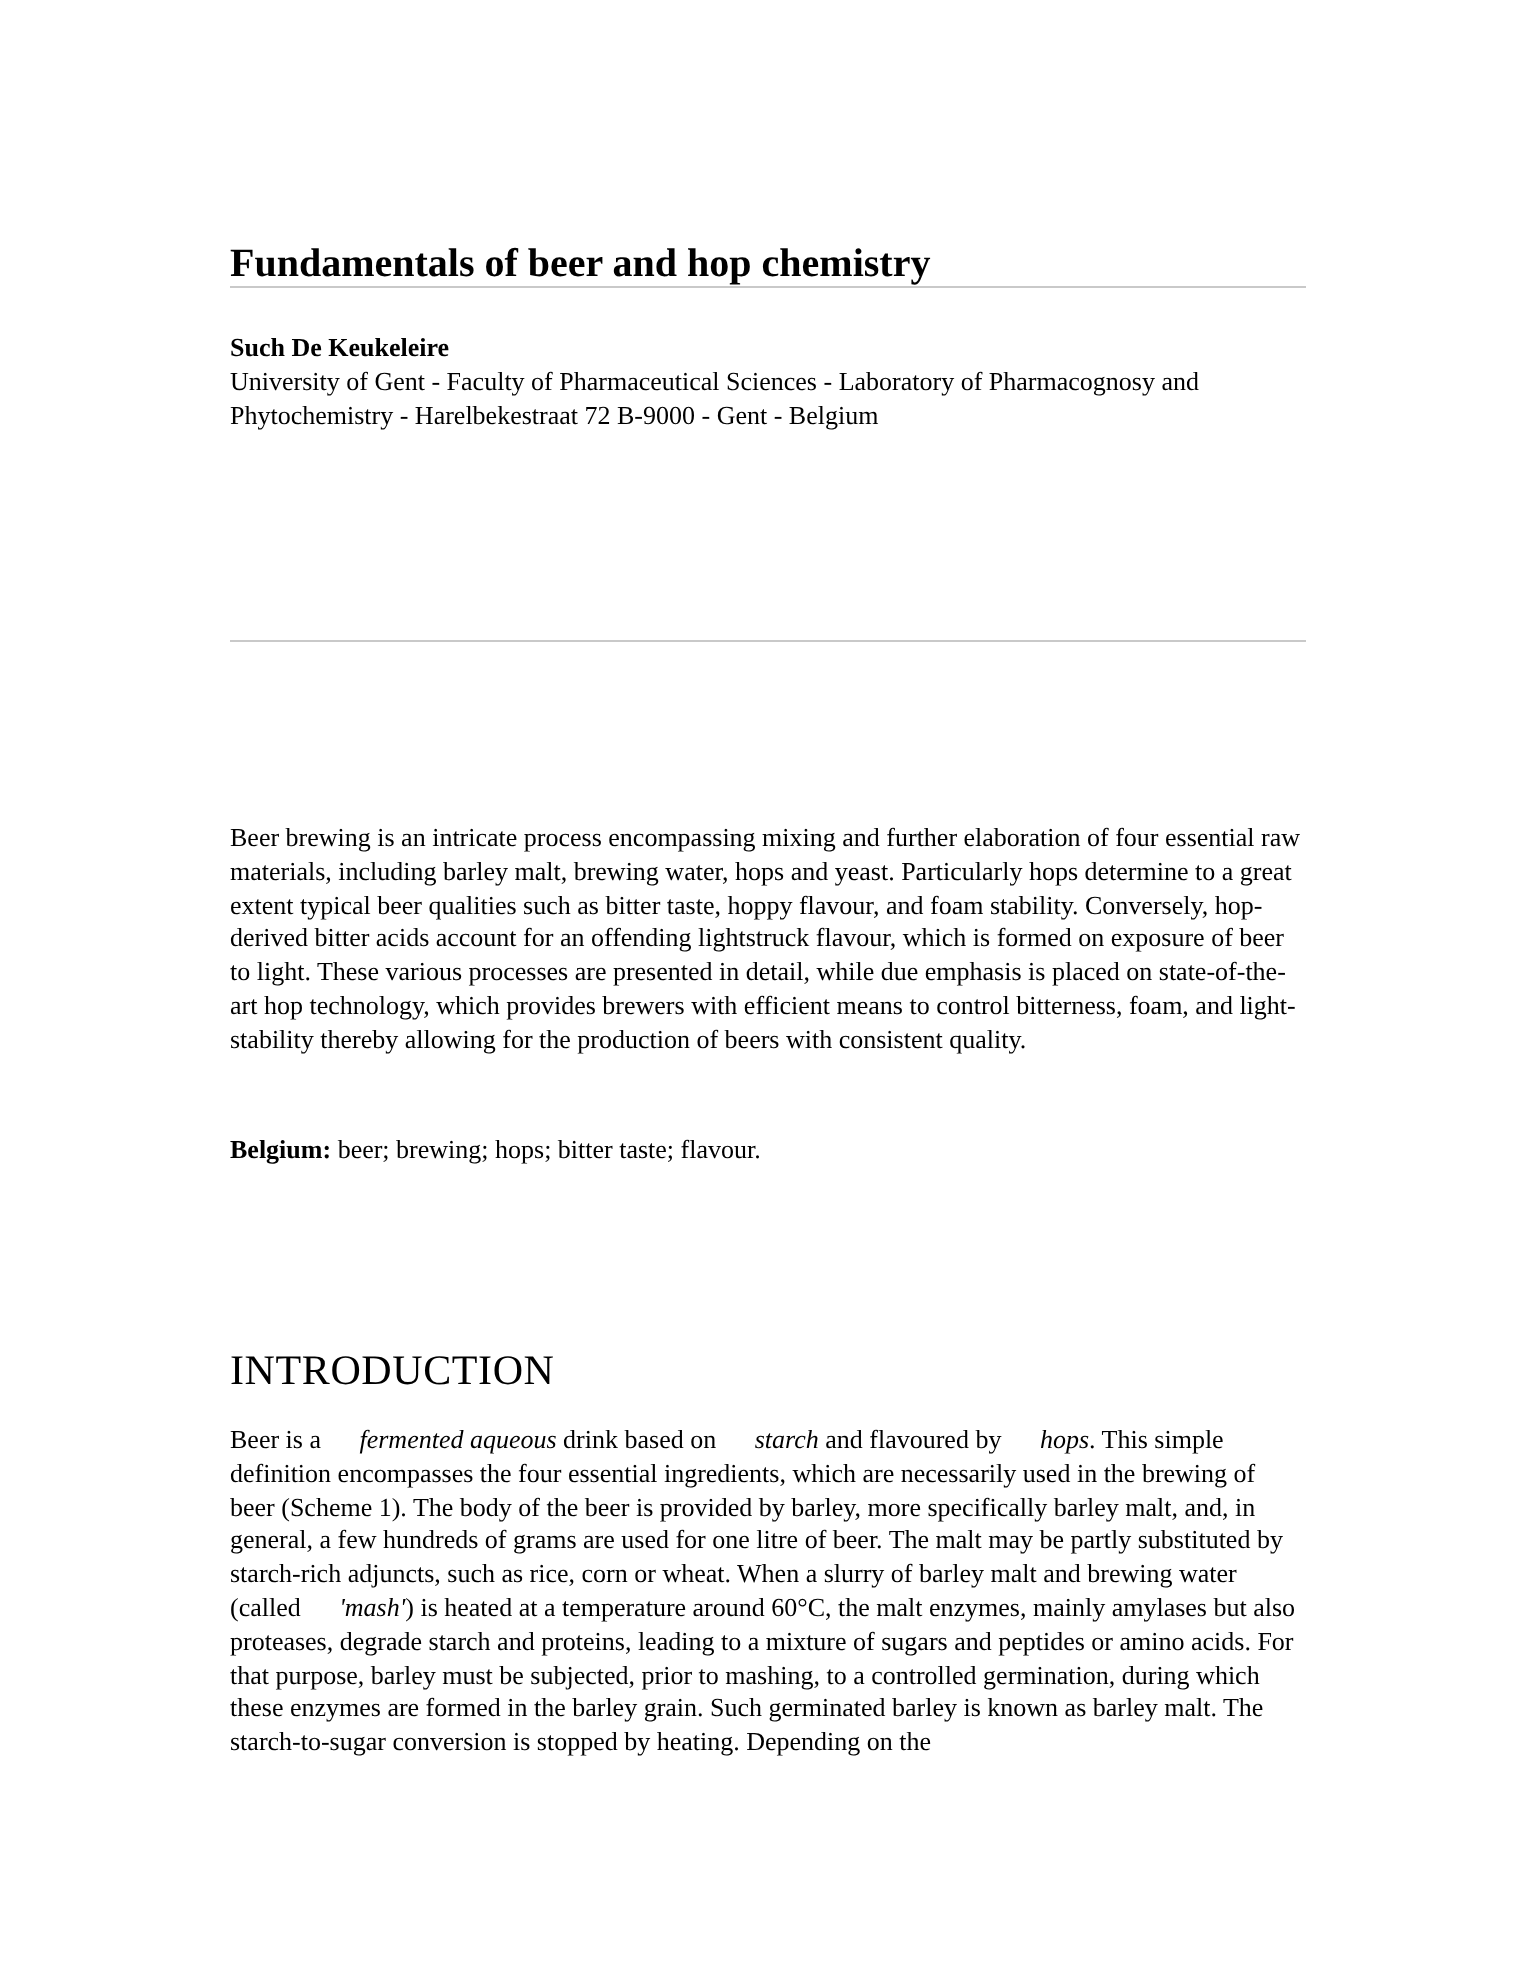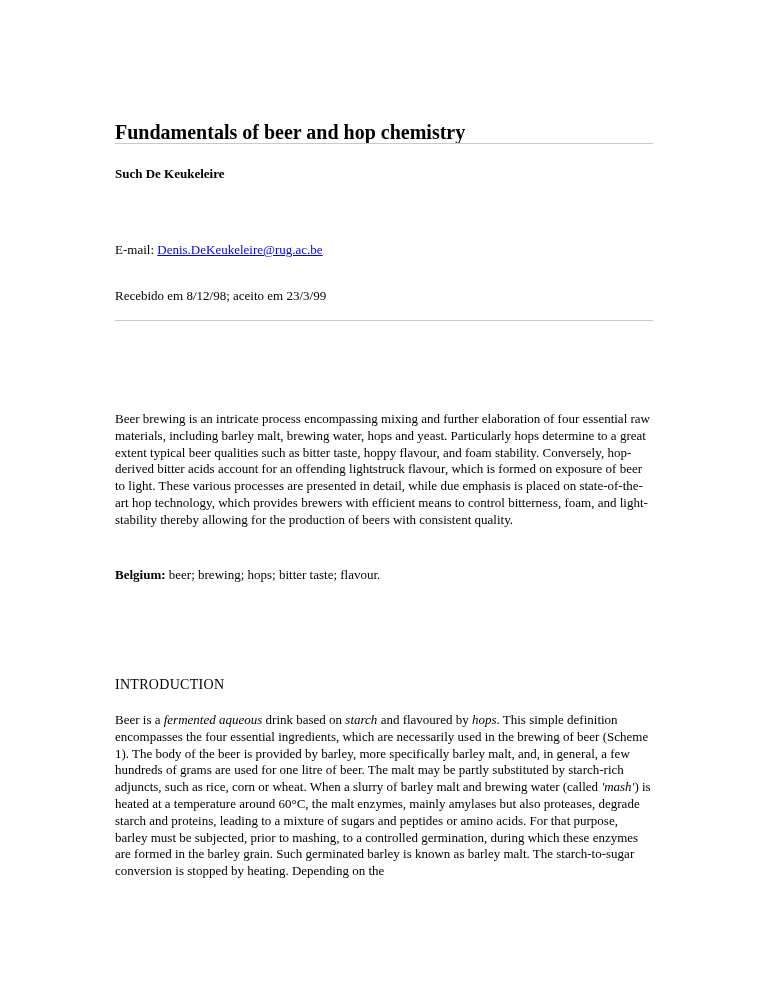--- a/index.html
+++ b/index.html
@@ -33,50 +33,49 @@
     font-size: 20px;
     font-weight: bold;
     line-height: 24px;
   }
   .body-text {
     font-size: 13px;
     line-height: 16.8px;
     font-weight: normal;
   }
   .bold { font-weight: bold; }
-  .seg-italic { font-style: italic; }
+  .seg-italic { font-style: italic; margin-left: 16px; }
   .seg-underline { }
   .email-link {
     color: #0000EE;
     text-decoration: underline;
     cursor: pointer;
   }
   .intro-heading {
-    font-size: 14px;
+    font-size: 21px;
     font-weight: normal;
     letter-spacing: 0.3px;
     line-height: 18px;
   }
 </style>
 </head>
 <body>
 
 <div class="page">
 
   <h1 class="content-abs paper-title" style="top: 74px; margin-top: 46px;">Fundamentals of beer and hop chemistry</h1>
 
   <div class="rule" style="top: 143px;"></div>
 
   <div class="content-abs body-text" style="top: 166px;">
     <div class="bold">Such De Keukeleire</div>
+    <div>University of Gent - Faculty of Pharmaceutical Sciences - Laboratory of Pharmacognosy and Phytochemistry - Harelbekestraat 72 B-9000 - Gent - Belgium</div>
   </div>
 
-  <div class="content-abs body-text" style="top: 242px;"><span>E-mail: </span><a class="email-link">Denis.DeKeukeleire@rug.ac.be</a></div>
 
-  <div class="content-abs body-text" style="top: 288px;">Recebido em 8/12/98; aceito em 23/3/99</div>
 
   <div class="rule" style="top: 320px;"></div>
 
   <p class="content-abs body-text" style="top: 411px;">Beer brewing is an intricate process encompassing mixing and further elaboration of four essential raw materials, including barley malt, brewing water, hops and yeast. Particularly hops determine to a great extent typical beer qualities such as bitter taste, hoppy flavour, and foam stability. Conversely, hop-derived bitter acids account for an offending lightstruck flavour, which is formed on exposure of beer to light. These various processes are presented in detail, while due emphasis is placed on state-of-the-art hop technology, which provides brewers with efficient means to control bitterness, foam, and light-stability thereby allowing for the production of beers with consistent quality.</p>
 
   <p class="content-abs body-text" style="top: 567px;"><span class="bold">Belgium:</span><span> beer; brewing; hops; bitter taste; flavour.</span></p>
 
   <h2 class="content-abs intro-heading" style="top: 676px;">INTRODUCTION</h2>
 
   <p class="content-abs body-text" style="top: 712px;"><span>Beer is a </span><span class="seg-italic">fermented aqueous</span><span> drink based on </span><span class="seg-italic">starch</span><span> and flavoured by </span><span class="seg-italic">hops</span><span>. This simple definition encompasses the four essential ingredients, which are necessarily used in the brewing of beer (Scheme 1). The body of the beer is provided by barley, more specifically </span><span class="seg-underline">barley malt</span><span>, and, in general, a few hundreds of grams are used for one litre of beer. The malt may be partly substituted by starch-rich adjuncts, such as rice, corn or wheat. When a slurry of barley malt and </span><span class="seg-underline">brewing water</span><span> (called </span><span class="seg-italic">'mash'</span><span>) is heated at a temperature around 60°C, the malt enzymes, mainly amylases but also proteases, degrade starch and proteins, leading to a mixture of sugars and peptides or amino acids. For that purpose, barley must be subjected, prior to mashing, to a controlled germination, during which these enzymes are formed in the barley grain. Such germinated barley is known as barley malt. The starch-to-sugar conversion is stopped by heating. Depending on the</span></p>

